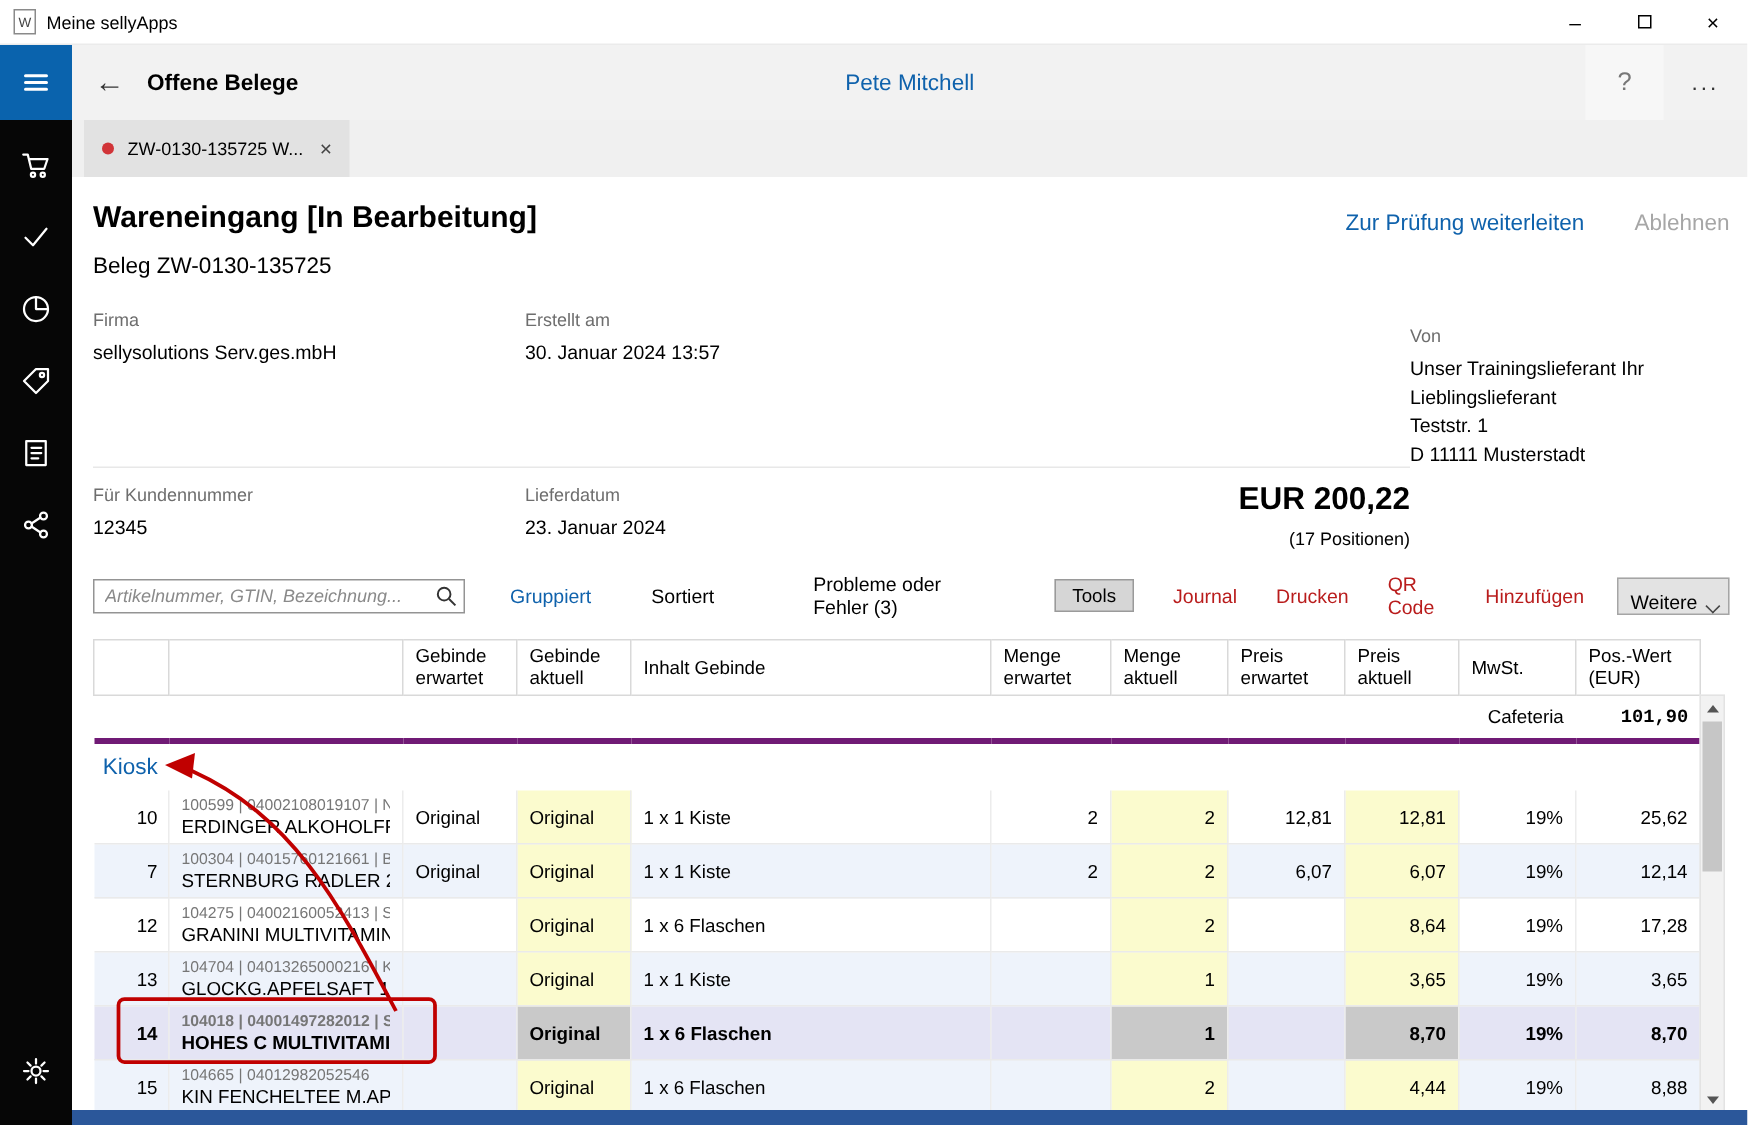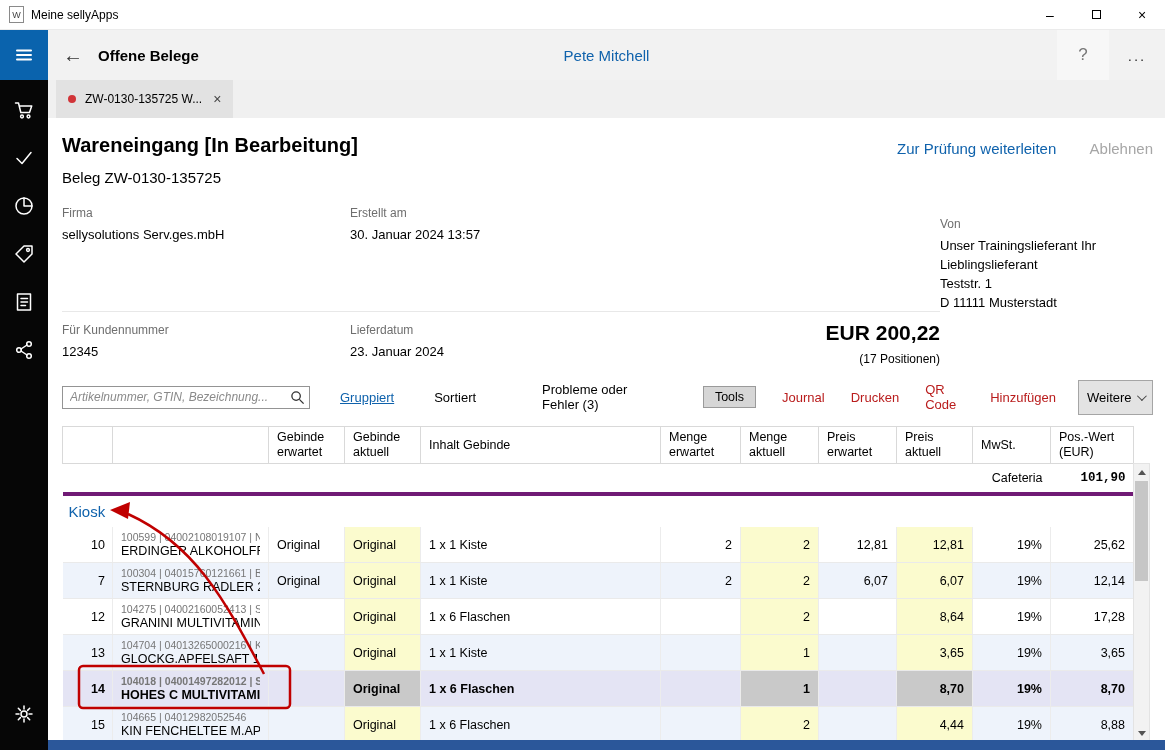--- a/index.html
+++ b/index.html
@@ -66,28 +66,28 @@
   .total-sub { font-size:12px; margin-top:7px; }
 
   
   .toolbar { display:flex; align-items:center; margin:18px 12px 16px 14px; height:26px; font-size:13px; }
   .search-wrap { position:relative; width:248px; }
   .search-input { width:248px; height:23px; border:1px solid #949494; font-size:12px; padding:0 24px 0 7px;
     font-family:"Liberation Sans","DejaVu Sans",sans-serif; }
   .search-input::placeholder { font-style:italic; color:#8a8a8a; }
   .search-icon { position:absolute; right:5px; top:4px; }
   .search-icon svg { stroke:#333; fill:none; stroke-width:1.4; }
-  .tb-grouped { margin-left:30px; color:#0f62ac; text-decoration:underline; }
+  .tb-grouped { margin-left:30px; color:#0f62ac; }
   .tb-sorted { margin-left:40px; }
   .tb-problems { margin-left:66px; }
   .tb-tools { margin-left:56px; background:#d6d6d6; border:1px solid #9a9a9a; padding:3px 11px; font-size:12.5px; }
   .tb-spacer { flex:1; }
   .tb-link { color:#b91c1c; margin-left:26px; }
-  .tb-more { margin-left:22px; width:97px; height:35px; background:#e3e3e3; border:1px solid #a5a5a5;
-    display:flex; align-items:center; justify-content:space-between; padding:0 8px; font-size:13px; }
+  .tb-more { margin-left:22px; width:97px; height:25px; background:#e3e3e3; border:1px solid #a5a5a5;
+    display:flex; align-items:flex-end; justify-content:space-between; padding:0 8px; font-size:13px; }
   .chev { width:7px; height:7px; border-right:1.5px solid #444; border-bottom:1.5px solid #444;
     transform:rotate(45deg) translateY(-2px); }
 
   
   .table-wrap { position:relative; margin:16px 0 0 14px; width:1088px; }
   table { border-collapse:collapse; table-layout:fixed; width:1071px; font-size:12.5px; }
   thead th { height:37px; font-weight:normal; text-align:left; vertical-align:middle;
     border:1px solid #d9d9d9; padding:2px 8px; line-height:1.25; background:#fff; }
   .rows td { height:36px; vertical-align:middle; border-right:1px solid #ececec; border-bottom:1px solid #eaeaea; padding:2px 8px; }
   td.pos { text-align:right; padding-right:7px; }

